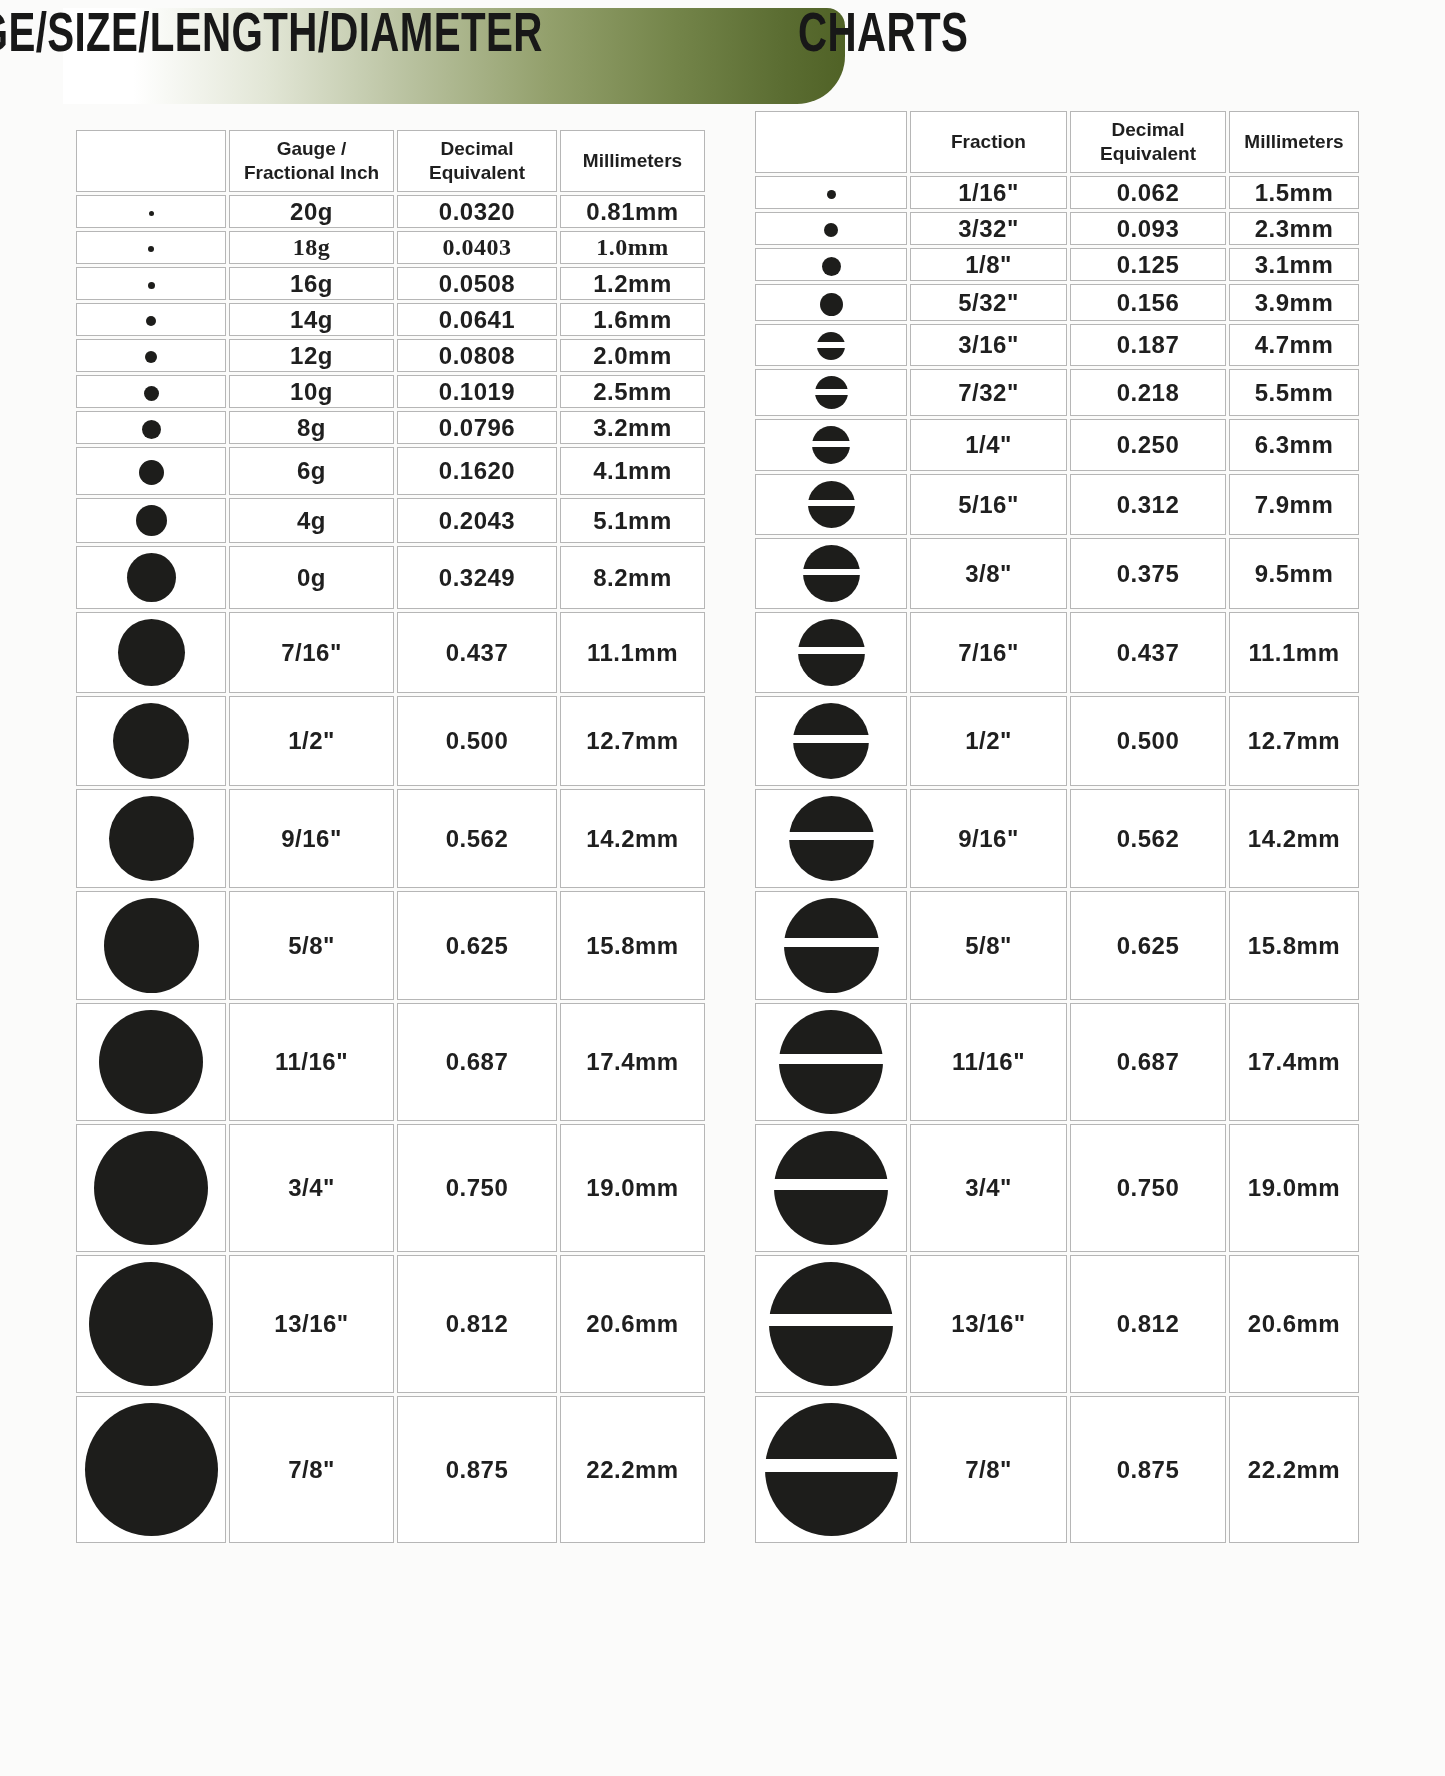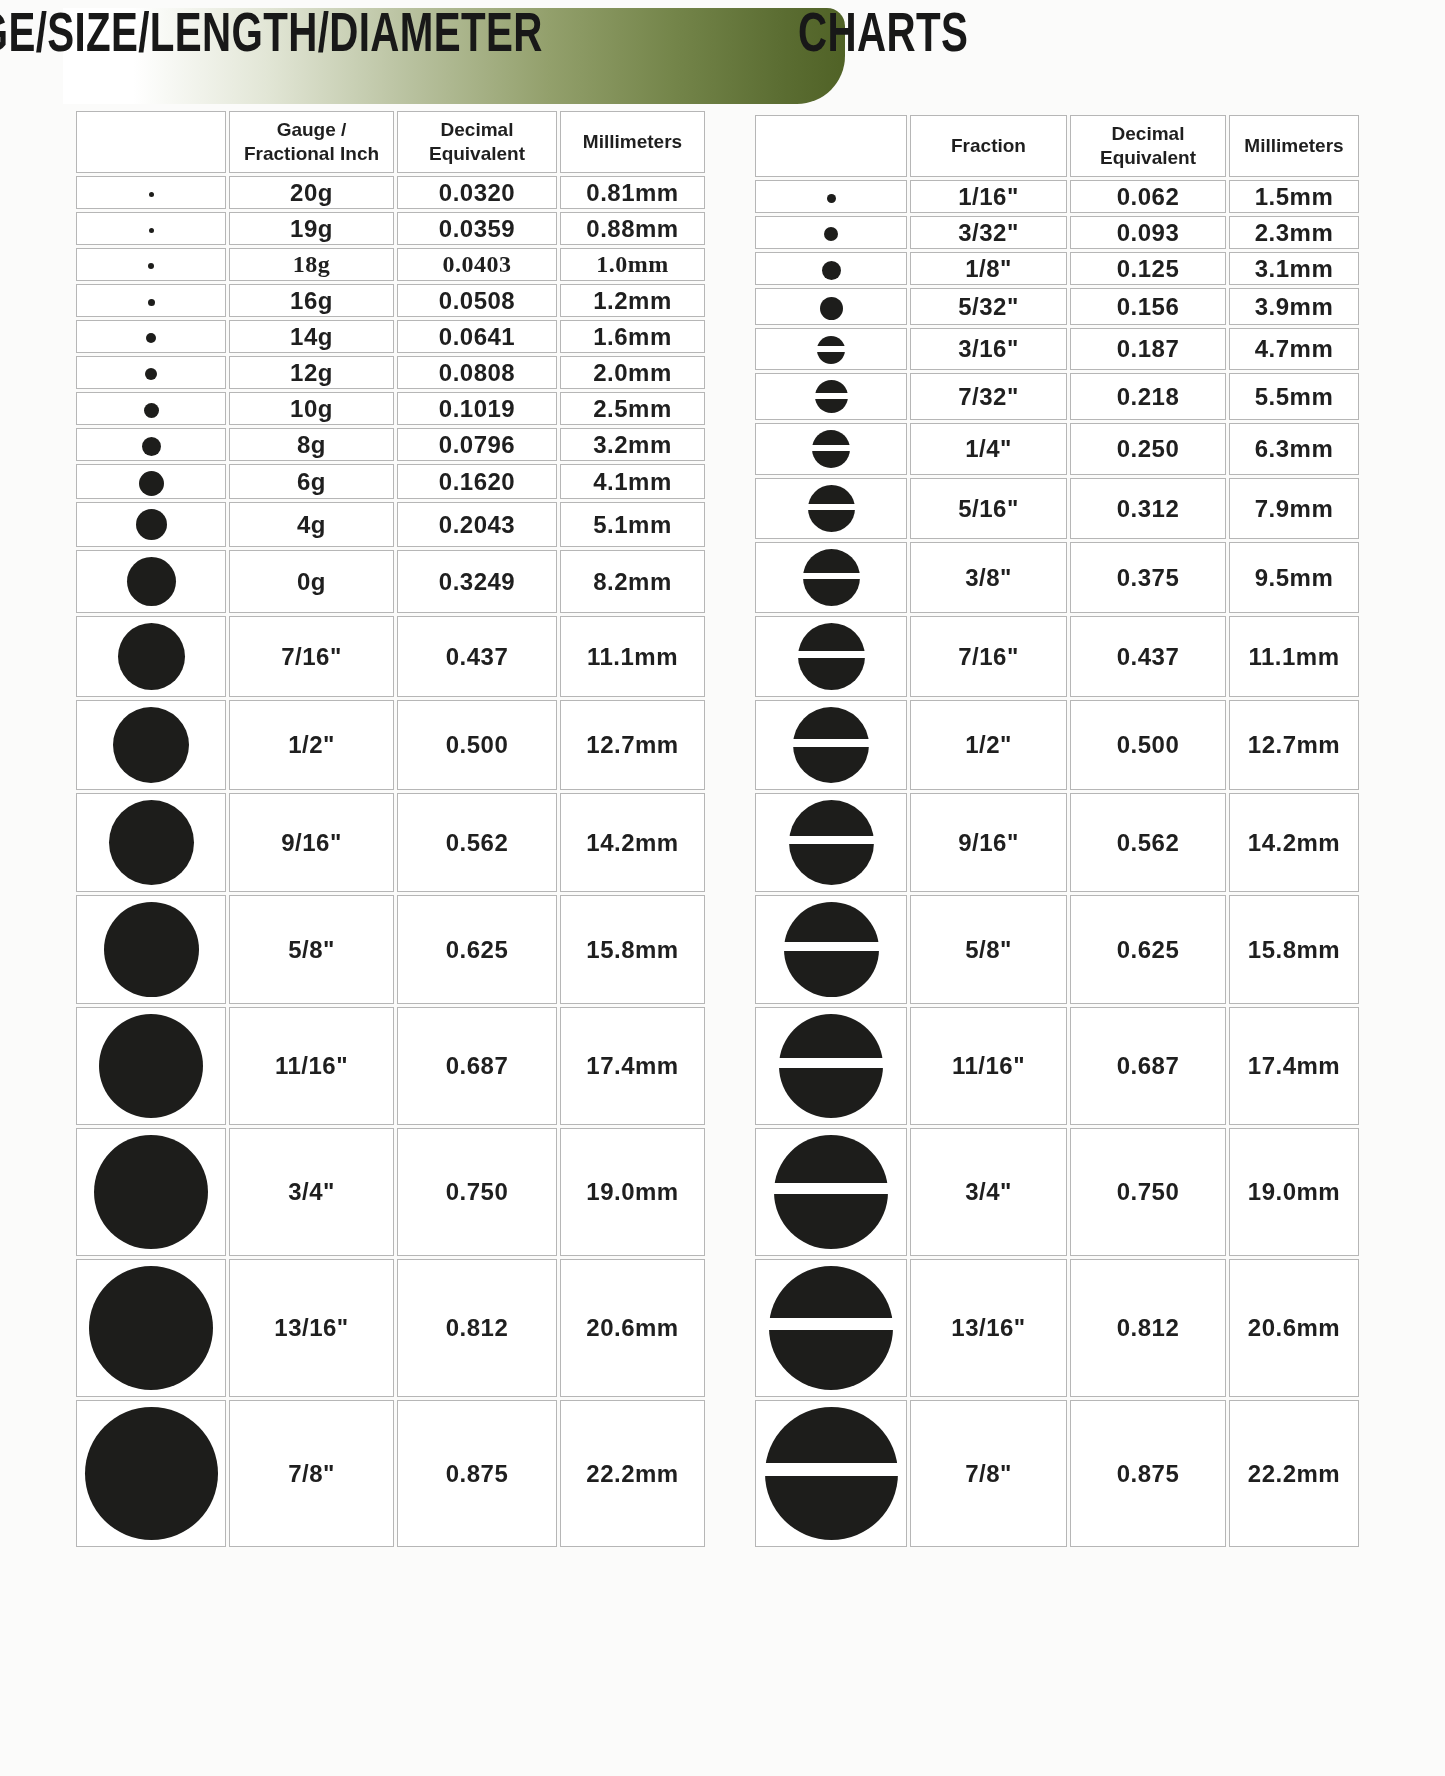--- a/index.html
+++ b/index.html
@@ -115,26 +115,20 @@
             <th>Millimeters</th>
           </tr>
         </thead>
         <tbody>
           <tr style="height: 33px;">
             <td><span class="dot" style="height: 5px; width: 5px;"></span></td>
             <td>20g</td>
             <td>0.0320</td>
             <td>0.81mm</td>
           </tr>
-          <tr style="height: 33px;">
-            <td><span class="dot" style="height: 5px; width: 5px;"></span></td>
-            <td>19g</td>
-            <td>0.0359</td>
-            <td>0.88mm</td>
-          </tr>
           <tr style="height: 33px; font-family: Liberation Serif, serif;">
             <td><span class="dot" style="height: 6px; width: 6px;"></span></td>
             <td>18g</td>
             <td>0.0403</td>
             <td>1.0mm</td>
           </tr>
           <tr style="height: 33px;">
             <td><span class="dot" style="height: 7px; width: 7px;"></span></td>
             <td>16g</td>
             <td>0.0508</td>
@@ -157,21 +151,21 @@
             <td>10g</td>
             <td>0.1019</td>
             <td>2.5mm</td>
           </tr>
           <tr style="height: 33px;">
             <td><span class="dot" style="height: 19px; width: 19px;"></span></td>
             <td>8g</td>
             <td>0.0796</td>
             <td>3.2mm</td>
           </tr>
-          <tr style="height: 35px; padding-left: 42px;">
+          <tr style="height: 48px; padding-left: 42px;">
             <td><span class="dot" style="height: 25px; width: 25px;"></span></td>
             <td>6g</td>
             <td>0.1620</td>
             <td>4.1mm</td>
           </tr>
           <tr style="height: 45px; padding-left: 35px;">
             <td><span class="dot" style="height: 31px; width: 31px;"></span></td>
             <td>4g</td>
             <td>0.2043</td>
             <td>5.1mm</td>

